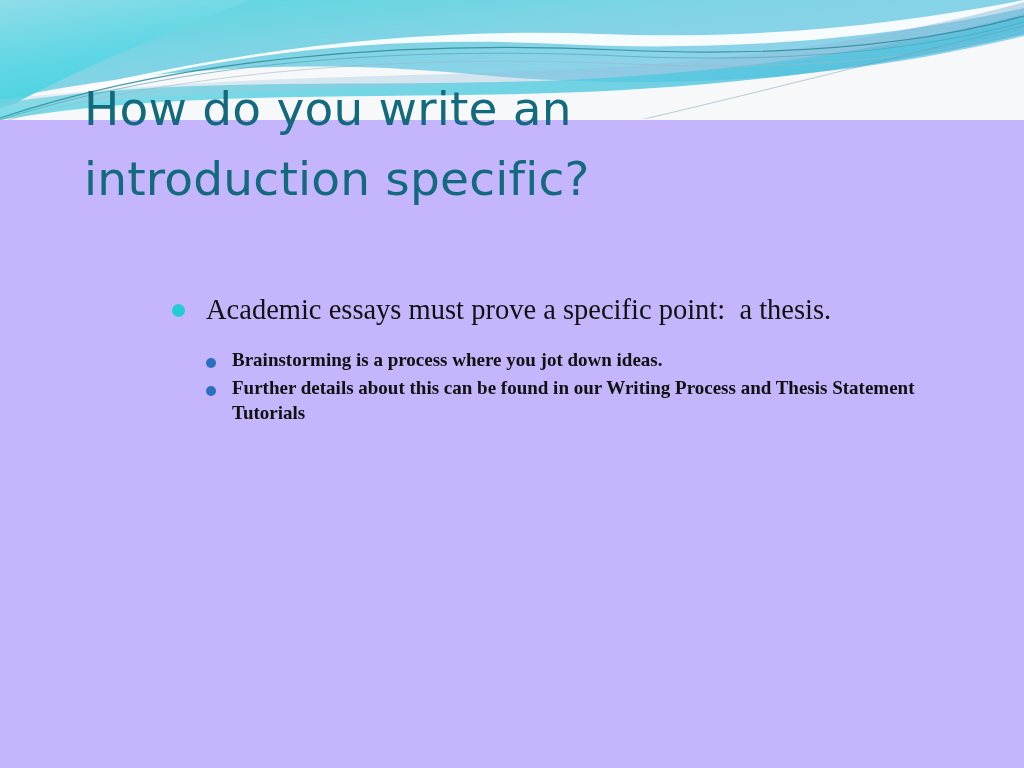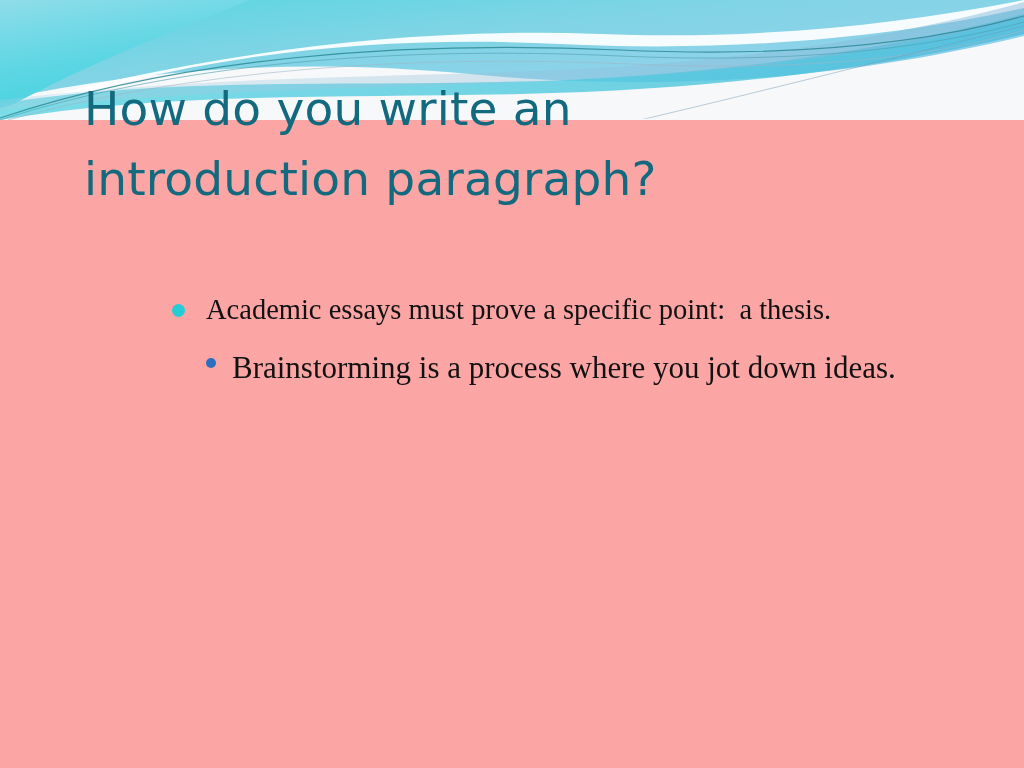--- a/index.html
+++ b/index.html
@@ -5,21 +5,21 @@
   html, body {
     margin: 0;
     padding: 0;
     background: #ffffff;
   }
   .slide {
     position: relative;
     width: 1024px;
     height: 768px;
     overflow: hidden;
-    background: #fca5a5;
+    background: #c4b5fd;
     font-family: "Liberation Sans", sans-serif;
   }
 
   
   .header-art {
     position: absolute;
     top: 0;
     left: 0;
     width: 1024px;
     height: 120px;
@@ -86,23 +86,24 @@
   }
 
   ul.level2 {
     list-style: none;
     margin: 14px 0 0 0;
     padding: 0;
   }
   ul.level2 > li {
     position: relative;
     padding-left: 40px;
-    font-size: 31px;
+    font-size: 19px;
     line-height: 1.33;
     margin-bottom: 2px;
+    font-weight: bold;
   }
   ul.level2 > li .dot {
     position: absolute;
     left: 14px;
     top: 11px;
     width: 10px;
     height: 10px;
     border-radius: 50%;
     background: #2b6fc0;
   }
@@ -161,35 +162,39 @@
       <path d="M0,120 C180,62 400,46 620,56 C800,64 930,48 1024,22" fill="none" stroke="#4fa0ad" stroke-width="0.9" opacity="0.7"></path>
       <path d="M8,120 C190,70 410,54 630,64 C810,72 940,56 1024,30" fill="none" stroke="#9fb6c4" stroke-width="0.9" opacity="0.65"></path>
       <path d="M640,120 C760,92 900,56 1024,26" fill="none" stroke="#6f98b0" stroke-width="0.8" opacity="0.6"></path>
 
       <path d="M0,120 H1024 V118 C900,118 700,119 500,119 C300,119 150,120 0,120 Z" fill="#f7f8f9"></path>
     </svg>
   </div>
 
   <div class="title">
     <span class="title-line">How do you write an</span>
-    <span class="title-line">introduction paragraph?</span>
+    <span class="title-line">introduction specific?</span>
   </div>
 
   <div class="body">
 
     <ul class="level1">
       <li>
         <span class="dot"></span>
         <span class="txt">Academic essays must prove a specific point:  a thesis.</span>
       </li>
     </ul>
 
     <div class="sub-wrap">
       <ul class="level2">
         <li>
           <span class="dot"></span>
           <span class="txt">Brainstorming is a process where you jot down ideas.</span>
         </li>
+        <li>
+          <span class="dot"></span>
+          <span class="txt">Further details about this can be found in our Writing Process and Thesis Statement Tutorials</span>
+        </li>
       </ul>
     </div>
 
   </div>
 </div>
 
 </body></html>

